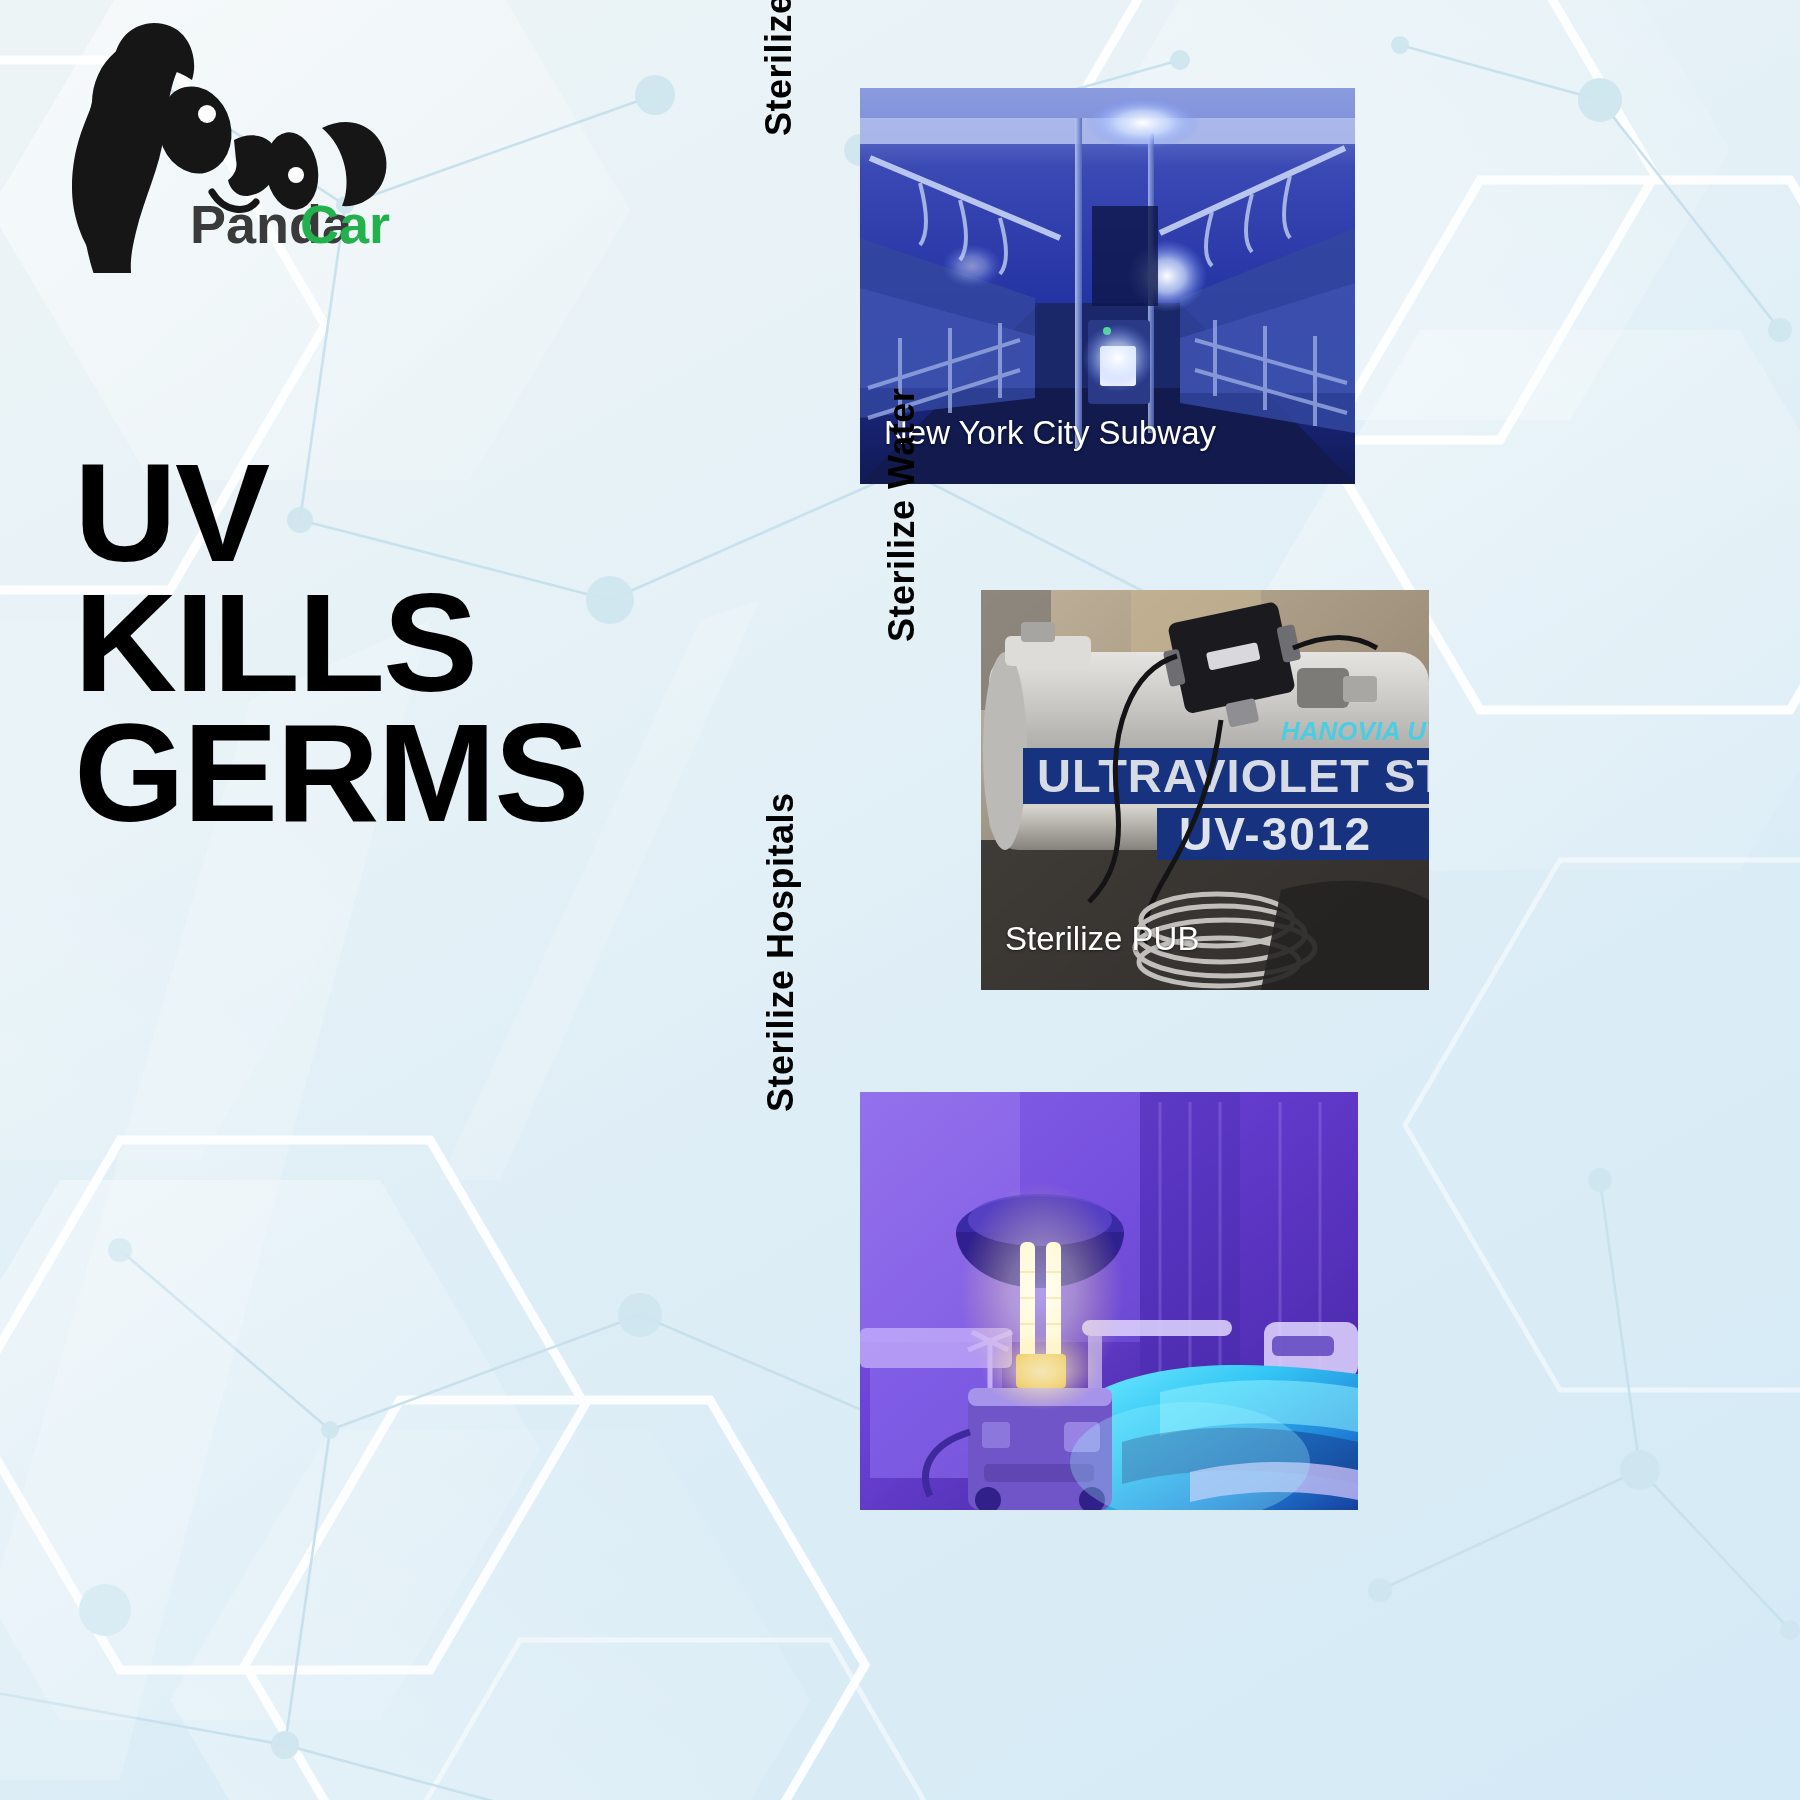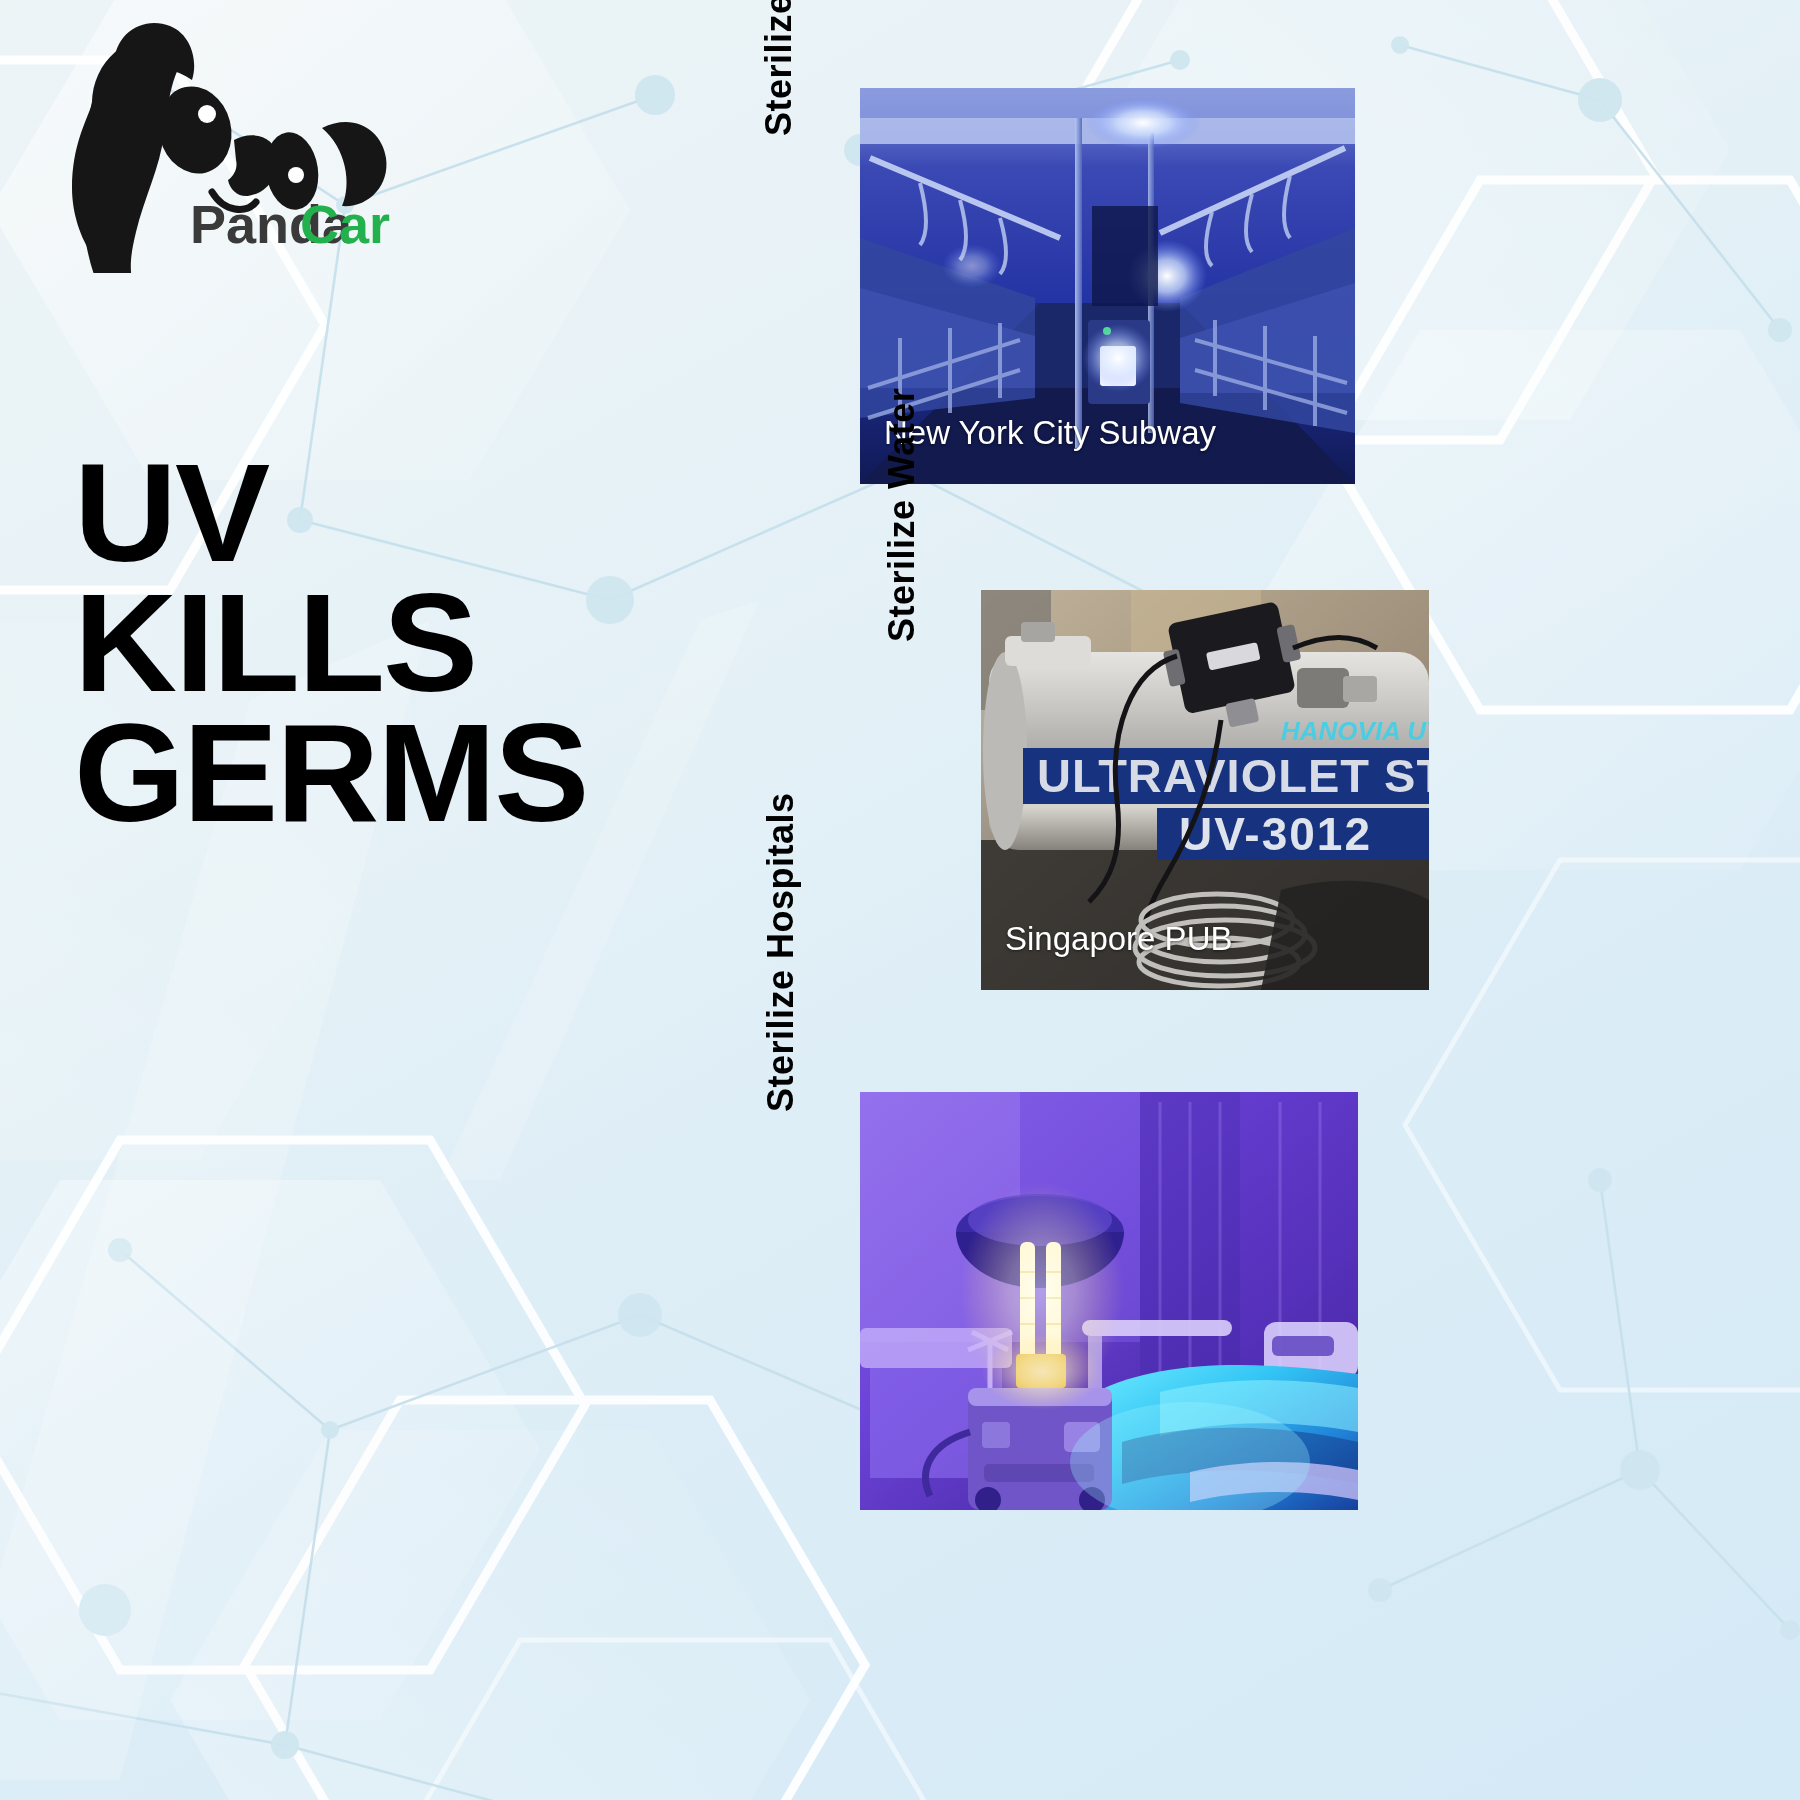--- a/index.html
+++ b/index.html
@@ -358,21 +358,21 @@
 
         <g stroke="#c9c7c3" stroke-width="5" fill="none" opacity="0.95">
           <ellipse cx="236" cy="330" rx="76" ry="26"></ellipse>
           <ellipse cx="240" cy="344" rx="84" ry="28"></ellipse>
           <ellipse cx="244" cy="358" rx="90" ry="28"></ellipse>
           <ellipse cx="238" cy="372" rx="80" ry="24"></ellipse>
         </g>
 
         <path d="M300,300 C360,284 410,290 448,310 L448,400 L280,400 Z" fill="#232221" opacity="0.9"></path>
       </svg>
-      <div class="caption">Singapore PUB</div>
+      <div class="caption">Sterilize PUB</div>
     </div>
   </div>
 
   <div class="card" id="card-hospitals">
     <div class="vlabel">Sterilize Hospitals</div>
     <div class="photo">
       <svg class="ph-inner" viewBox="0 0 498 418" preserveAspectRatio="none" xmlns="http://www.w3.org/2000/svg">
         <defs>
           <linearGradient id="hbg" x1="0" y1="0" x2="1" y2="1">
             <stop offset="0%" stop-color="#8a63e8"></stop>

